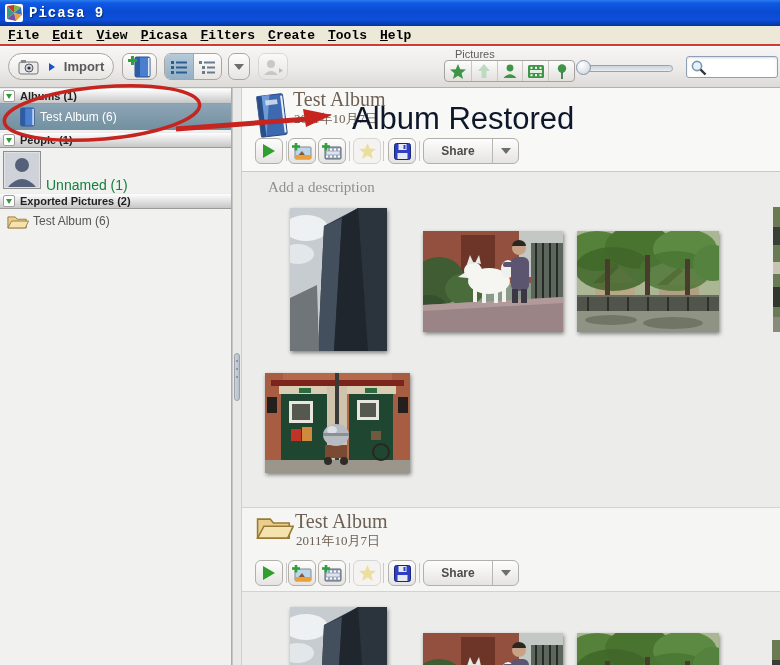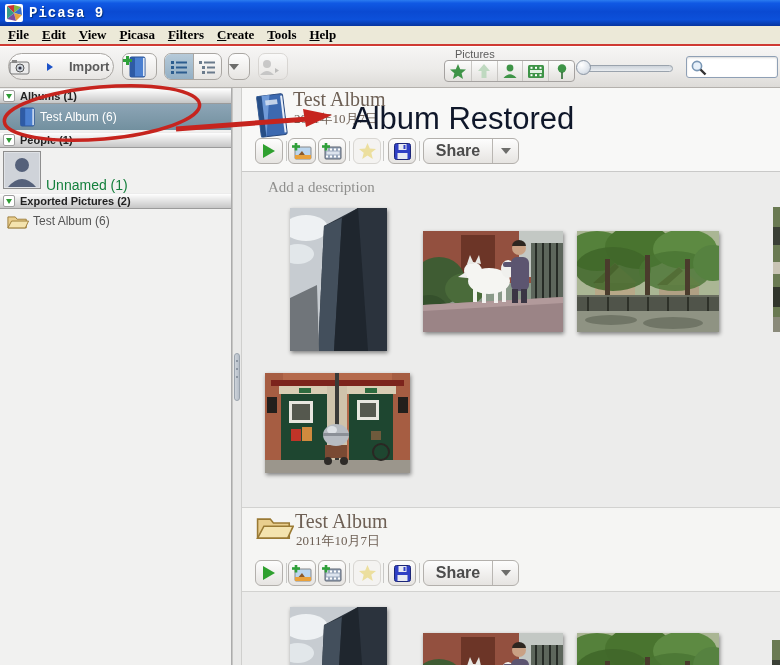--- a/index.html
+++ b/index.html
@@ -18,37 +18,37 @@
     display:flex; align-items:center; padding-left:5px;
   }
   .titlebar .apptitle {
     color:#fff; font-family:"Liberation Mono", monospace; font-weight:bold;
     font-size:14px; margin-left:6px; text-shadow:1px 1px 1px #02307e; letter-spacing:1px;
   }
   
   .menubar {
     left:0; top:26px; width:780px; height:18px; background:#ECE9D8;
     display:flex; align-items:center; gap:13px; padding-left:8px;
-    font-family:Liberation Serif, serif; font-weight:bold; font-size:13px; color:#000;
+    font-family:Liberation Mono, monospace; font-weight:bold; font-size:13px; color:#000;
   }
   .menu-item { display:inline-block; cursor:default; }
   .menu-item::first-letter { text-decoration:underline; }
   .redbar { left:0; top:44px; width:780px; height:2px; background:#cf3a33; }
 
   
   .toolbar {
     left:0; top:46px; width:780px; height:42px;
     background:linear-gradient(180deg,#f6f5f4 0%,#ecebe9 55%,#dddbd8 100%);
     border-bottom:1px solid #b4b1ad; border-top:1px solid #fff;
   }
   .tbtn {
     position:absolute; top:6px; height:27px;
     background:linear-gradient(180deg,#fdfdfd,#e7e5e2);
     border:1px solid #a9a6a2; border-radius:7px;
-    display:flex; align-items:center; justify-content:flex-start; gap:16px;
+    display:flex; align-items:center; justify-content:center; gap:9px;
   }
   .pill { border-radius:14px; }
   .import-label { font-size:13px; font-weight:bold; color:#5a5a5a; }
   .tri-r { width:0; height:0; border-top:4px solid transparent; border-bottom:4px solid transparent; border-left:6px solid #1c52c8; }
   .viewgroup { position:absolute; left:164px; top:6px; width:58px; height:27px; border:1px solid #a9a6a2; border-radius:7px; overflow:hidden; display:flex; background:linear-gradient(180deg,#fdfdfd,#e7e5e2); }
   .viewcell { width:29px; height:100%; display:flex; align-items:center; justify-content:center; }
   .viewcell.active { background:linear-gradient(180deg,#b6cad9,#93afc4); }
   .viewcell + .viewcell { border-left:1px solid #a9a6a2; }
   .filters-label { position:absolute; left:455px; top:1px; font-size:11px; color:#5c5c5c; }
   .filtergroup { position:absolute; left:444px; top:13px; width:131px; height:22px; border:1px solid #a5a2a0; border-radius:4px; background:linear-gradient(180deg,#fcfcfc,#e3e1de); display:flex; }
@@ -97,21 +97,21 @@
     background:linear-gradient(180deg,#fdfdfd,#e6e4e1);
     border:1px solid #b3b0ac; border-radius:6px;
     display:flex; align-items:center; justify-content:center;
   }
   .sep { position:absolute; width:1px; height:20px; background:#c8c8c6; }
   .share {
     position:absolute; width:96px; height:26px;
     background:linear-gradient(180deg,#fdfdfd,#e6e4e1);
     border:1px solid #b3b0ac; border-radius:6px; display:flex;
   }
-  .share .lbl { flex:1; text-align:center; line-height:24px; font-size:16px; font-weight:bold; color:#4c4c4c; }
+  .share .lbl { flex:1; text-align:center; line-height:24px; font-size:12px; font-weight:bold; color:#4c4c4c; }
   .share .arr { width:26px; border-left:1px solid #b9b6b2; display:flex; align-items:center; justify-content:center; }
   .tri-dn { width:0; height:0; border-left:5px solid transparent; border-right:5px solid transparent; border-top:6px solid #6d6d6b; }
   .thumb { position:absolute; box-shadow:1px 2px 4px rgba(0,0,0,.45); background:#fff; }
   .thumb svg { display:block; }
 
   
   .anno-svg { left:0; top:0; width:780px; height:665px; pointer-events:none; z-index:50; }
   .anno-text {
     position:absolute; left:352px; top:101px; z-index:51; pointer-events:none;
     font-family:"Liberation Sans", sans-serif; font-size:31px; color:#0f172a; white-space:nowrap;

